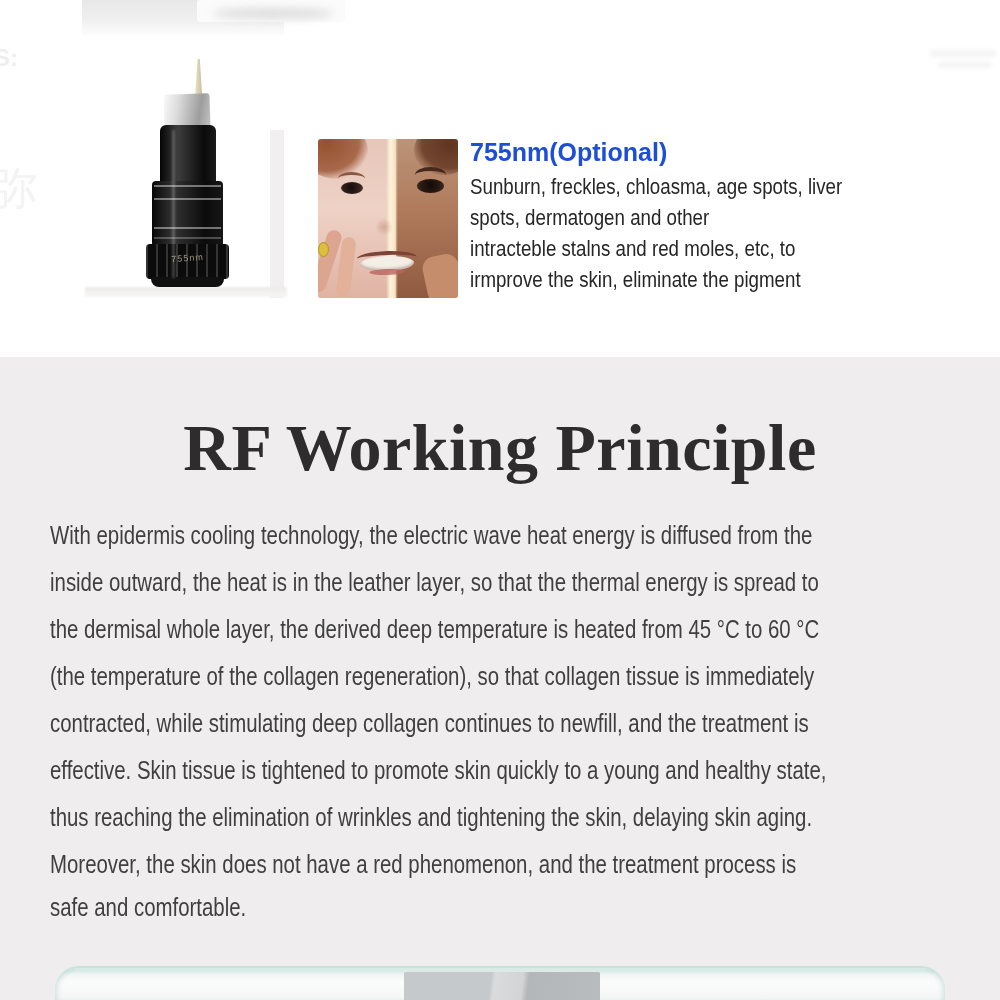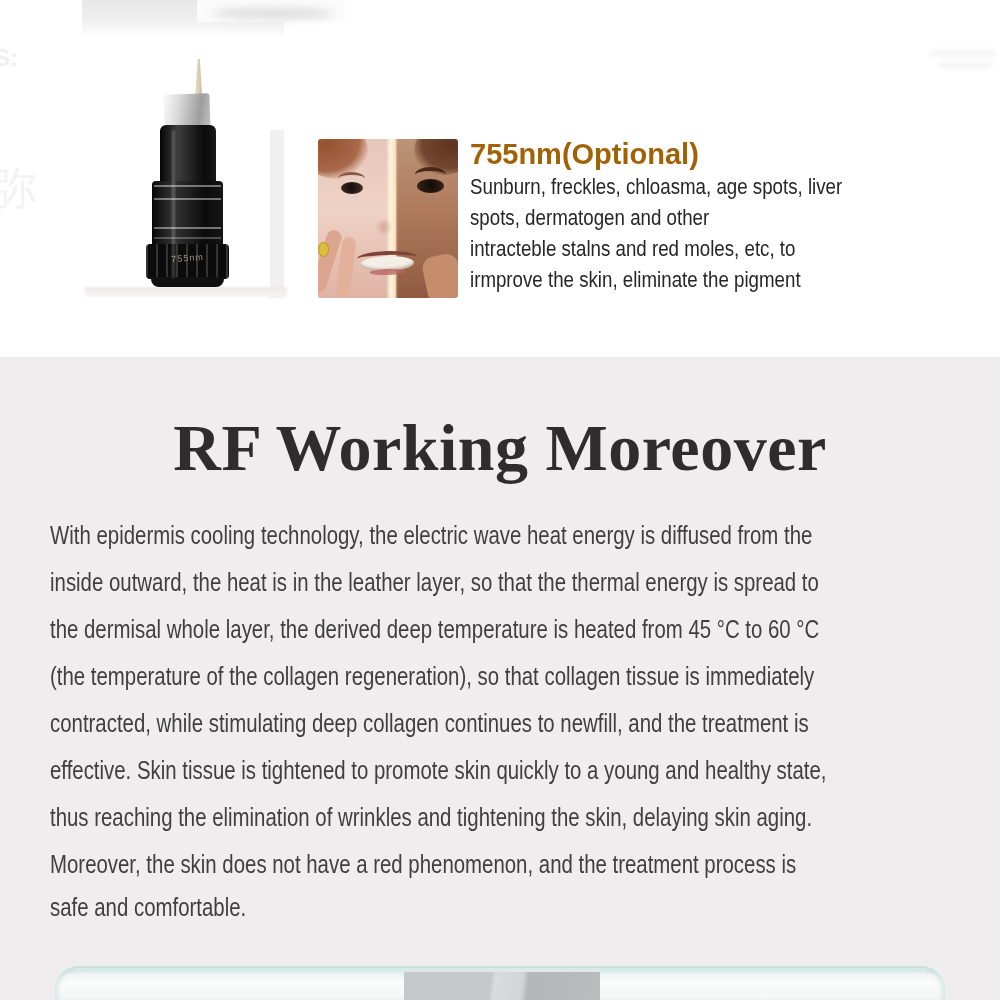--- a/index.html
+++ b/index.html
@@ -77,21 +77,21 @@
   .ph-finger-1{left:1px;top:90px;width:15px;height:64px;border-radius:8px;background:#dca58f;
     transform:rotate(18deg);}
   .ph-finger-2{left:21px;top:98px;width:14px;height:60px;border-radius:8px;background:#e3b09a;
     transform:rotate(7deg);}
   .ph-hand-r{left:107px;top:116px;width:36px;height:48px;border-radius:12px;background:#c68d6d;
     transform:rotate(-12deg);}
   .ph-ring{left:0px;top:103px;width:9px;height:13px;border-radius:50%;background:#ddbe3e;
     border:1px solid #b8992a;}
 
   
-  .feat-title{left:470px;top:138px;font-size:29px;font-weight:700;color:#a16207;white-space:nowrap;text-align:right;}
+  .feat-title{left:470px;top:138px;font-size:25px;font-weight:700;color:#1d4ed8;white-space:nowrap;text-align:right;}
   .feat-line{left:470px;height:31px;line-height:31px;font-size:21.5px;color:#262626;
     white-space:nowrap;transform:scaleX(.87);transform-origin:left center;}
 
   
   .gray-section{left:0;top:357px;width:1000px;height:643px;background:#efedee;}
   .rf-heading{left:0;top:410px;width:1000px;text-align:center;
     font-family:"Liberation Serif", serif;font-weight:700;font-size:66px;color:#2e2c2d;
     letter-spacing:.5px;}
   .para-line{left:50px;height:42px;line-height:42px;font-size:25.5px;color:#3f3f3f;
     white-space:nowrap;transform:scaleX(.8);transform-origin:left center;}
@@ -164,21 +164,21 @@
 
   <div class="abs feat-title">755nm(Optional)</div>
   <div class="abs feat-line" style="top:172px;">Sunburn, freckles, chloasma, age spots, liver</div>
   <div class="abs feat-line" style="top:203px;">spots, dermatogen and other</div>
   <div class="abs feat-line" style="top:234px;">intracteble stalns and red moles, etc, to</div>
   <div class="abs feat-line" style="top:265px;">irmprove the skin, eliminate the pigment</div>
 </div>
 
 <div class="abs gray-section"></div>
 
-<div class="abs rf-heading">RF Working Moreover</div>
+<div class="abs rf-heading">RF Working Principle</div>
 
 <div class="abs para-line" style="top:514px;">With epidermis cooling technology, the electric wave heat energy is diffused from the</div>
 <div class="abs para-line" style="top:561px;">inside outward, the heat is in the leather layer, so that the thermal energy is spread to</div>
 <div class="abs para-line" style="top:608px;">the dermisal whole layer, the derived deep temperature is heated from 45 °C to 60 °C</div>
 <div class="abs para-line" style="top:655px;">(the temperature of the collagen regeneration), so that collagen tissue is immediately</div>
 <div class="abs para-line" style="top:702px;">contracted, while stimulating deep collagen continues to newfill, and the treatment is</div>
 <div class="abs para-line" style="top:749px;">effective. Skin tissue is tightened to promote skin quickly to a young and healthy state,</div>
 <div class="abs para-line" style="top:796px;">thus reaching the elimination of wrinkles and tightening the skin, delaying skin aging.</div>
 <div class="abs para-line" style="top:843px;">Moreover, the skin does not have a red phenomenon, and the treatment process is</div>
 <div class="abs para-line" style="top:886px;">safe and comfortable.</div>

